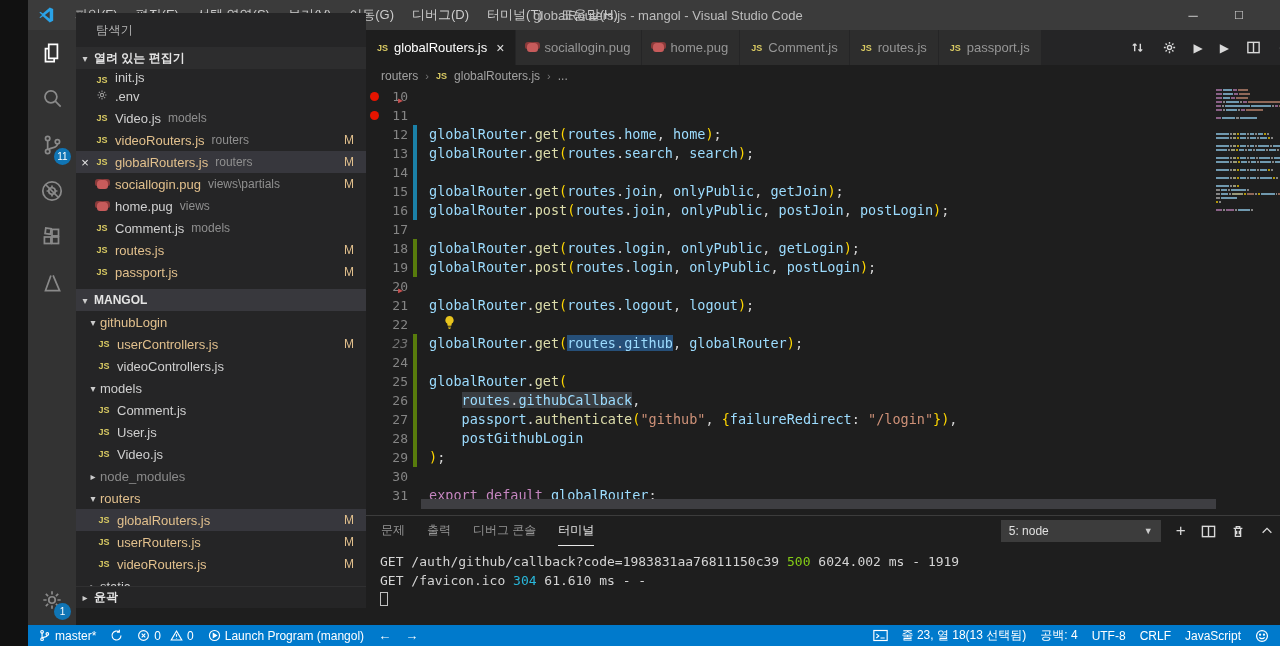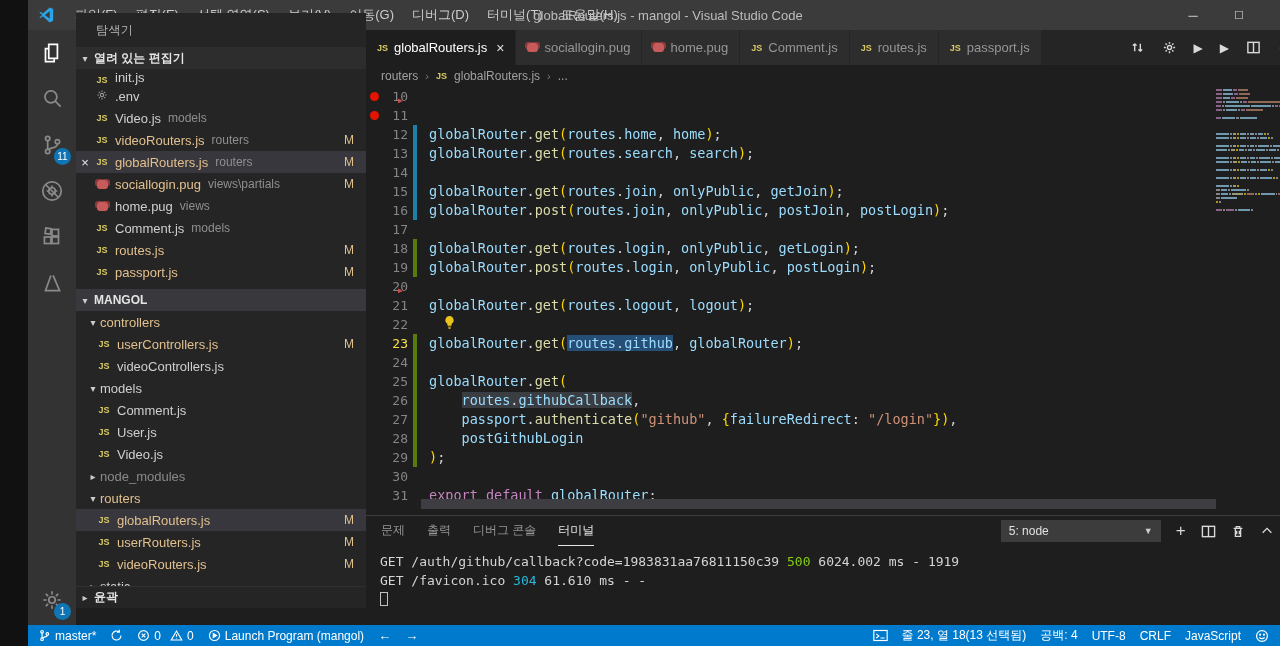--- a/index.html
+++ b/index.html
@@ -61,21 +61,21 @@
   .breadcrumb { position:absolute; left:338px; top:65px; width:850px; height:22px; display:flex; align-items:center; gap:7px; padding-left:15px; font-size:12px; color:#a0a0a0; }
   .breadcrumb .sep { color:#7a7a7a; font-size:11px; }
   .breadcrumb .ic { display:flex; }
 
   
   .editor { position:absolute; left:338px; top:87px; width:942px; height:428px; font-family:"DejaVu Sans Mono","Liberation Mono",monospace; }
   .code-row { position:relative; display:flex; height:19px; line-height:19px; font-size:13.5px; }
   .g-bp { width:16px; flex:none; position:relative; }
   .g-bp .dot { position:absolute; left:4px; top:5px; width:9px; height:9px; border-radius:50%; background:#e51400; }
   .g-ln { width:26px; flex:none; text-align:right; color:#858585; font-size:13px; }
-  .g-ln.cur { color:#fde047; }
+  .g-ln.cur { color:#737373;font-style:italic; }
   .g-diff { width:4px; flex:none; margin-left:5px; }
   .g-diff.mod { background:#1b81a8; }
   .g-diff.add { background:#587c0c; }
   .code-text { padding-left:12px; white-space:pre; }
   .tv { color:#9cdcfe; } .tf { color:#dcdcaa; } .tb { color:#ffd700; }
   .to { color:#d4d4d4; } .ts { color:#ce9178; } .tk { color:#c586c0; } .tt { color:#d4d4d4; }
   .selx { background:#264f78; }
   .hlx { background:#3a3d41; }
   .mk-arrow { position:absolute; left:32px; bottom:-4px; color:#c94f4f; font-size:8px; z-index:2; }
   .bulb { display:inline-flex; margin-left:14px; }
@@ -281,21 +281,21 @@
         </div>
       </div>
     <div class="section-header mangol-header">
       <span class="arr">▾</span>
       <span>MANGOL</span>
     </div>
     <div class="sb-list" id="file-tree">
         <div class="sb-row">
           <span style="width:10px;flex:none;"></span>
           <span class="cell-arrow">▾</span>
-          <span class="nm gold">controllers</span>
+          <span class="nm gold">githubLogin</span>
           <span class="badge"><span class="dotb"></span></span>
         </div>
         <div class="sb-row">
           <span style="width:20px;flex:none;"></span>
           <span class="ic">
             <span class="ic-js">JS</span>
           </span>
           <span class="nm gold">userControllers.js</span>
           <span class="badge">M</span>
         </div>

